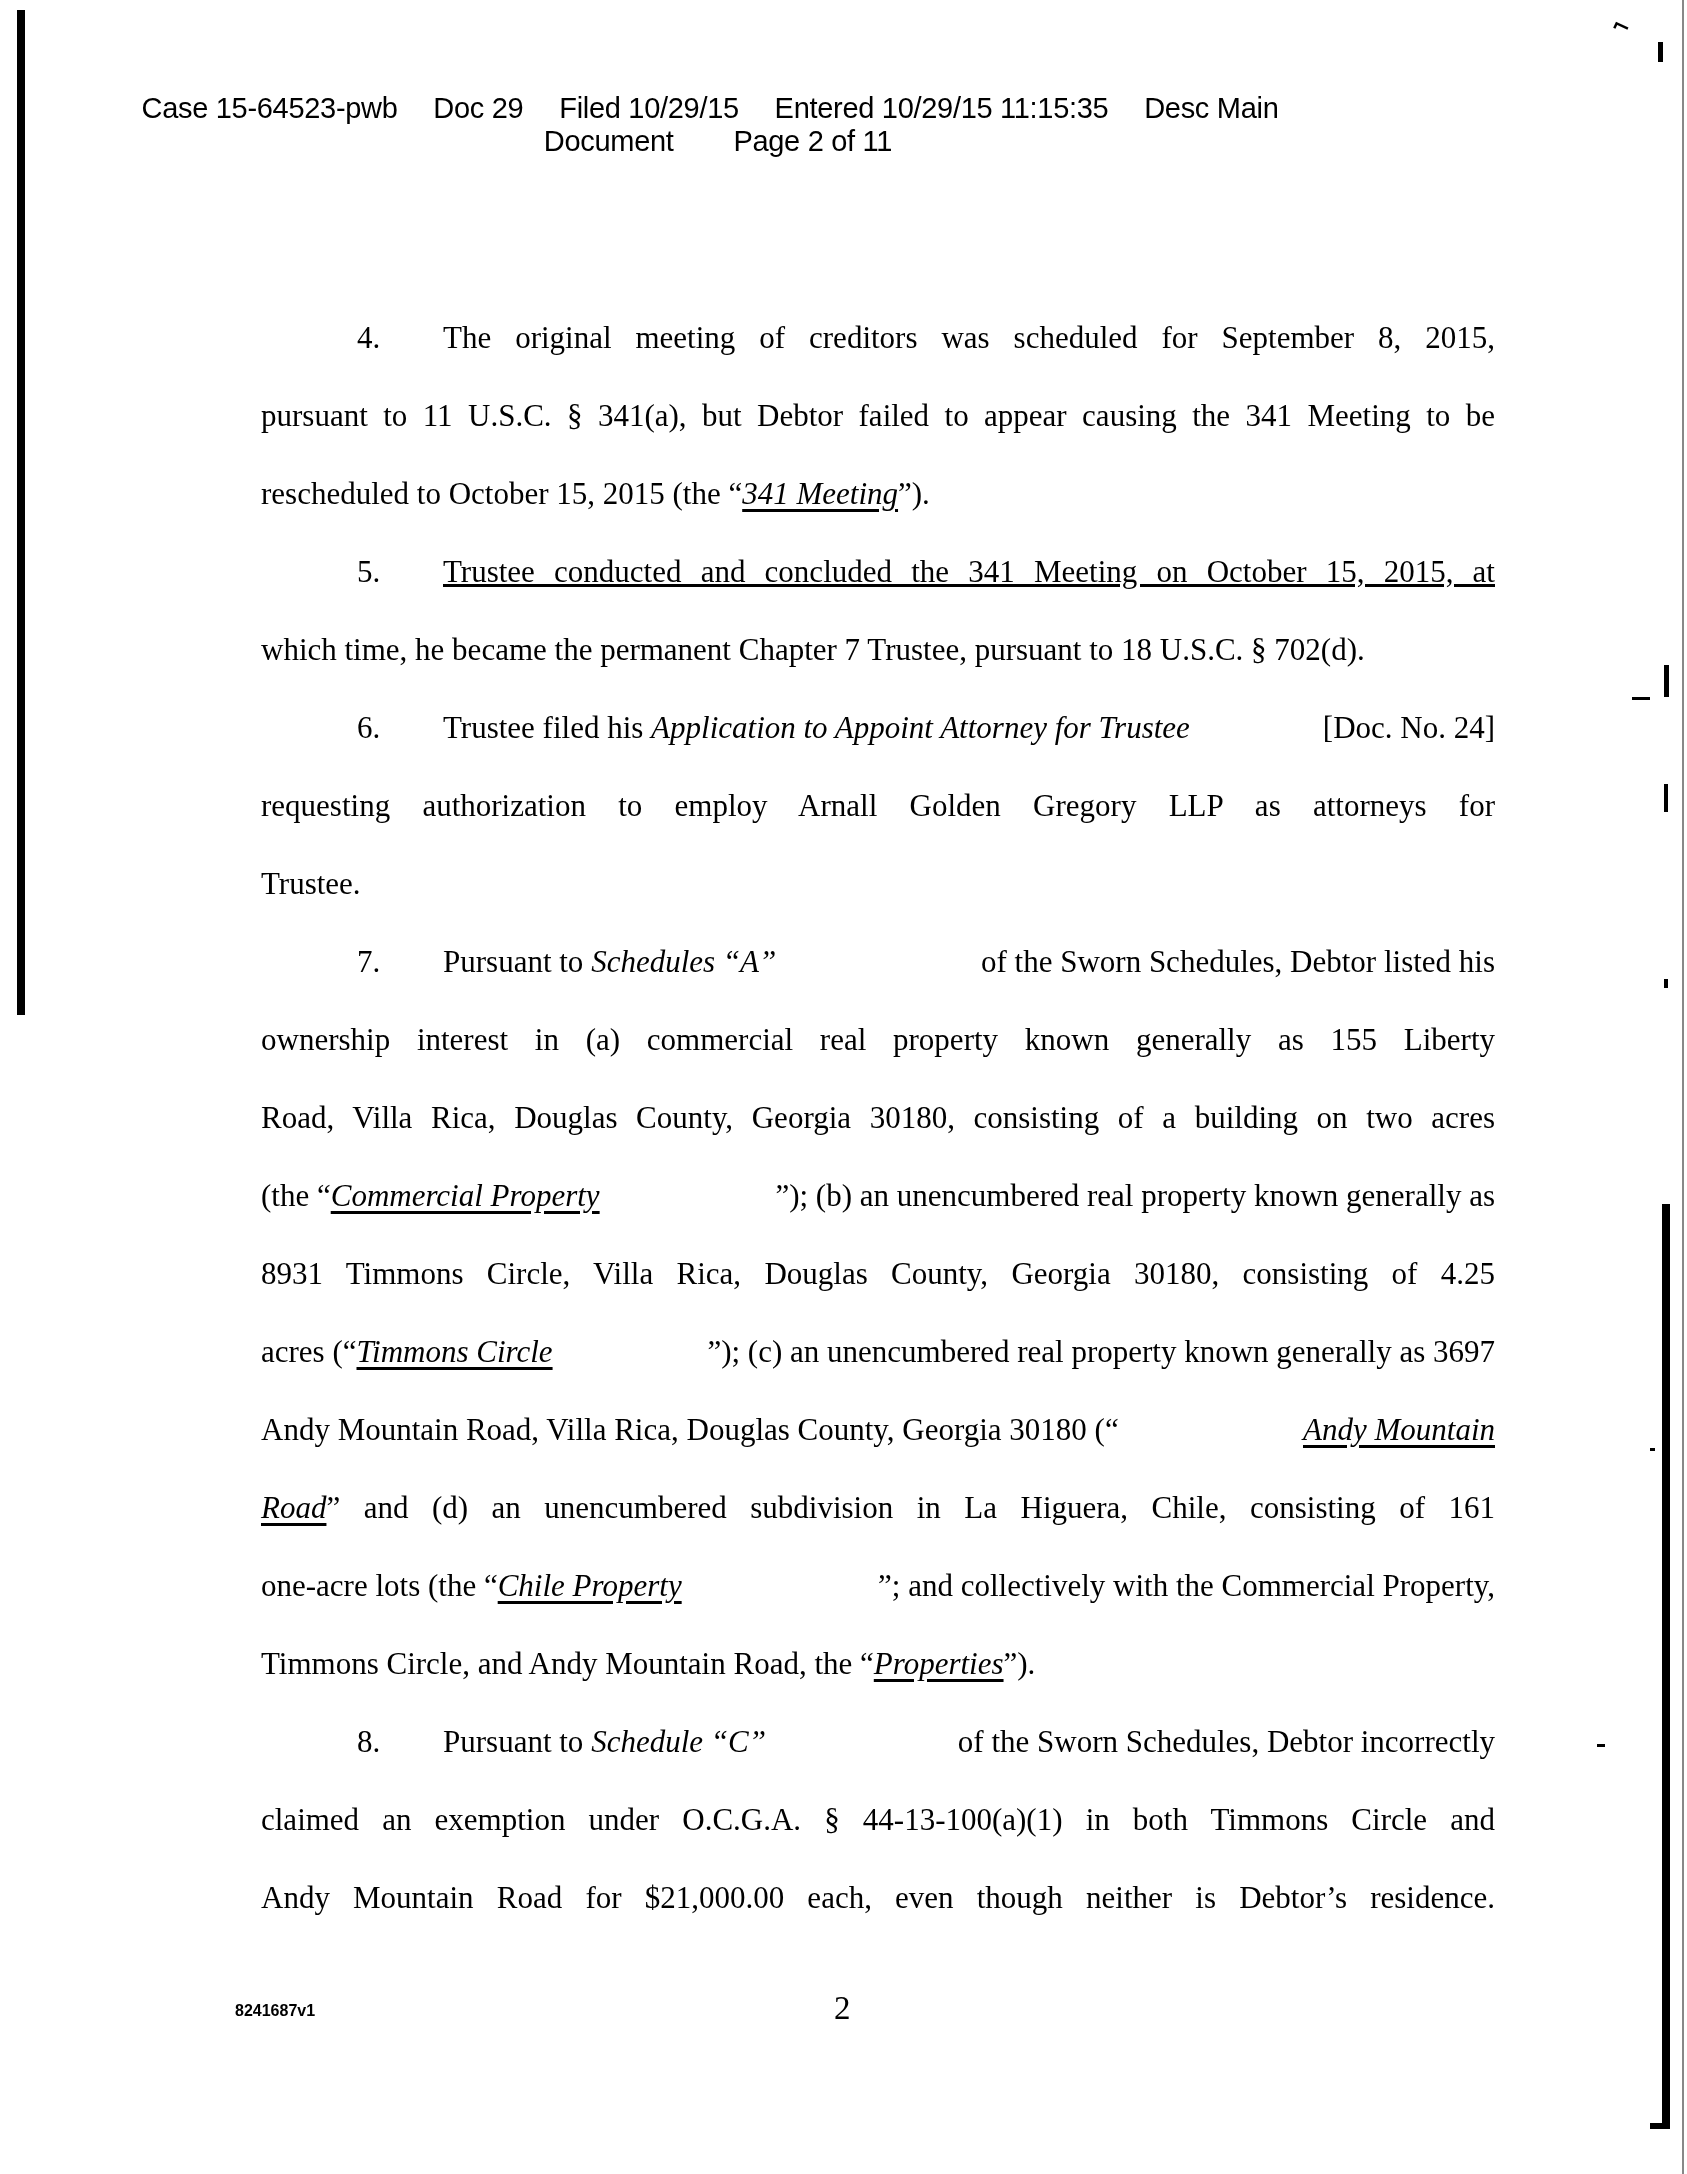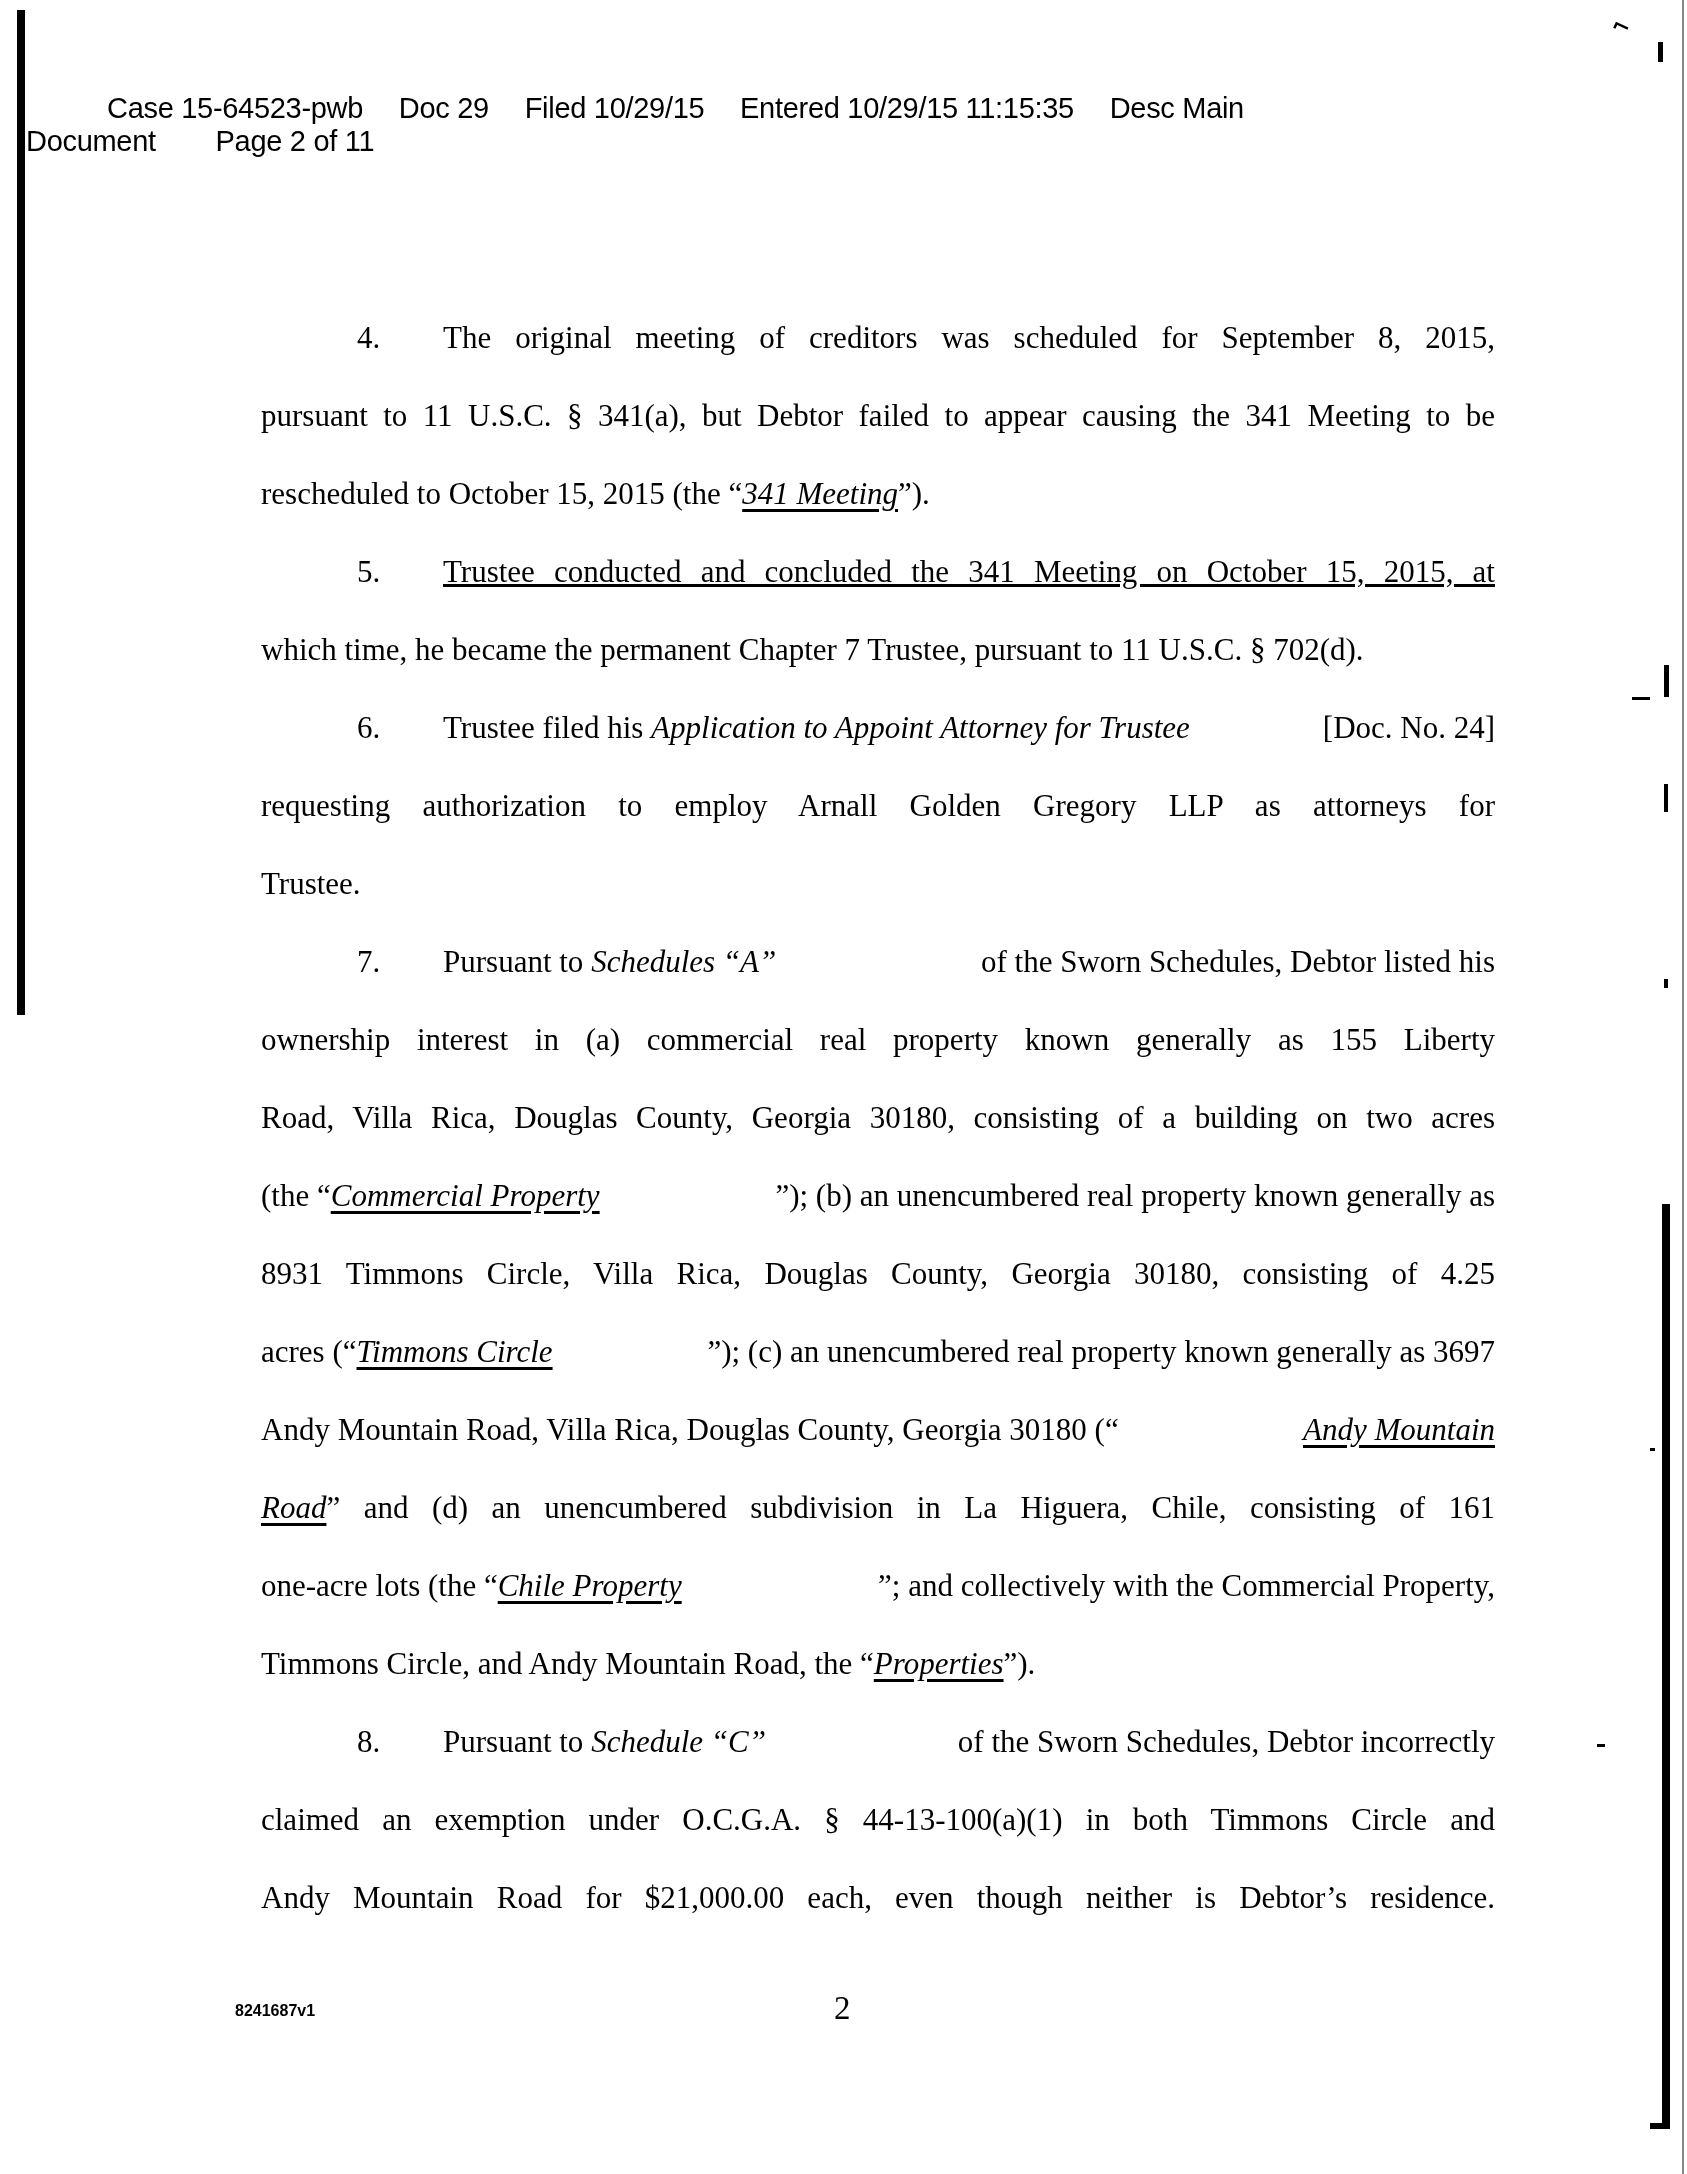--- a/index.html
+++ b/index.html
@@ -9,21 +9,21 @@
   
   .scan-left-bar { position: absolute; left: 17px; top: 10px; width: 8px; height: 1005px; background: #000; }
   .scan-right-bar { position: absolute; left: 1662px; top: 1204px; width: 8px; height: 925px; background: #000; }
   .scan-right-bottom { position: absolute; left: 1650px; top: 2123px; width: 20px; height: 6px; background: #000; }
   .scan-right-edge { position: absolute; left: 1682px; top: 0; width: 2px; height: 2174px; background: #888; }
   .tick { position: absolute; background: #000; }
   .corner-mark { position: absolute; left: 1612px; top: 14px; font-family: "DejaVu Sans", sans-serif; font-size: 22px; font-weight: bold; transform: rotate(25deg); }
   .corner-mark2 { position: absolute; left: 1658px; top: 42px; width: 5px; height: 20px; background: #000; }
 
   
-  .header { position: absolute; left: 0; top: 92px; width: 1436px; font-family: "Liberation Sans", sans-serif; font-size: 29px; line-height: 33px; letter-spacing: -0.3px; }
+  .header { position: absolute; left: 0; top: 92px; width: 1436px; text-align: center; font-family: "Liberation Sans", sans-serif; font-size: 29px; line-height: 33px; letter-spacing: -0.3px; }
   .header .row1 span { margin: 0 14px; }
   .header .row1 { padding-left: 189px; padding-right: 189px; display: flex; justify-content: space-between; width: 1234px; margin: 0 auto; padding: 0; transform: translateX(-8px); }
   .header .row2 span { margin: 0 26px; }
 
   
   .body { position: absolute; left: 261px; top: 299px; width: 1234px; font-family: "Liberation Serif", serif; font-size: 31px; color: #000; }
   .para { position: relative; }
   .line { height: 78px; line-height: 78px; white-space: nowrap; display: flex; justify-content: space-between; }
   .line.left { justify-content: flex-start; }
   .line.first { padding-left: 96px; }
@@ -82,21 +82,21 @@
           <span>”).</span>
       </div>
     </div>
 
     <div class="para">
       <div class="line first">
         <span class="num">5.</span>
         <span style="flex:1;text-align:justify;text-align-last:justify;text-decoration:underline;">Trustee conducted and concluded the 341 Meeting on October 15, 2015, at</span>
       </div>
       <div class="line left">
-        <span>which time, he became the permanent Chapter 7 Trustee, pursuant to 11 U.S.C. § 702(d).</span>
+        <span>which time, he became the permanent Chapter 7 Trustee, pursuant to 18 U.S.C. § 702(d).</span>
       </div>
     </div>
 
     <div class="para">
       <div class="line first">
         <span class="num">6.</span>
         <span style="flex:1;display:flex;justify-content:space-between;">
           <span><span>Trustee filed his </span><span class="i">Application to Appoint Attorney for Trustee</span></span>
           <span> [Doc. No. 24]</span>
         </span>

